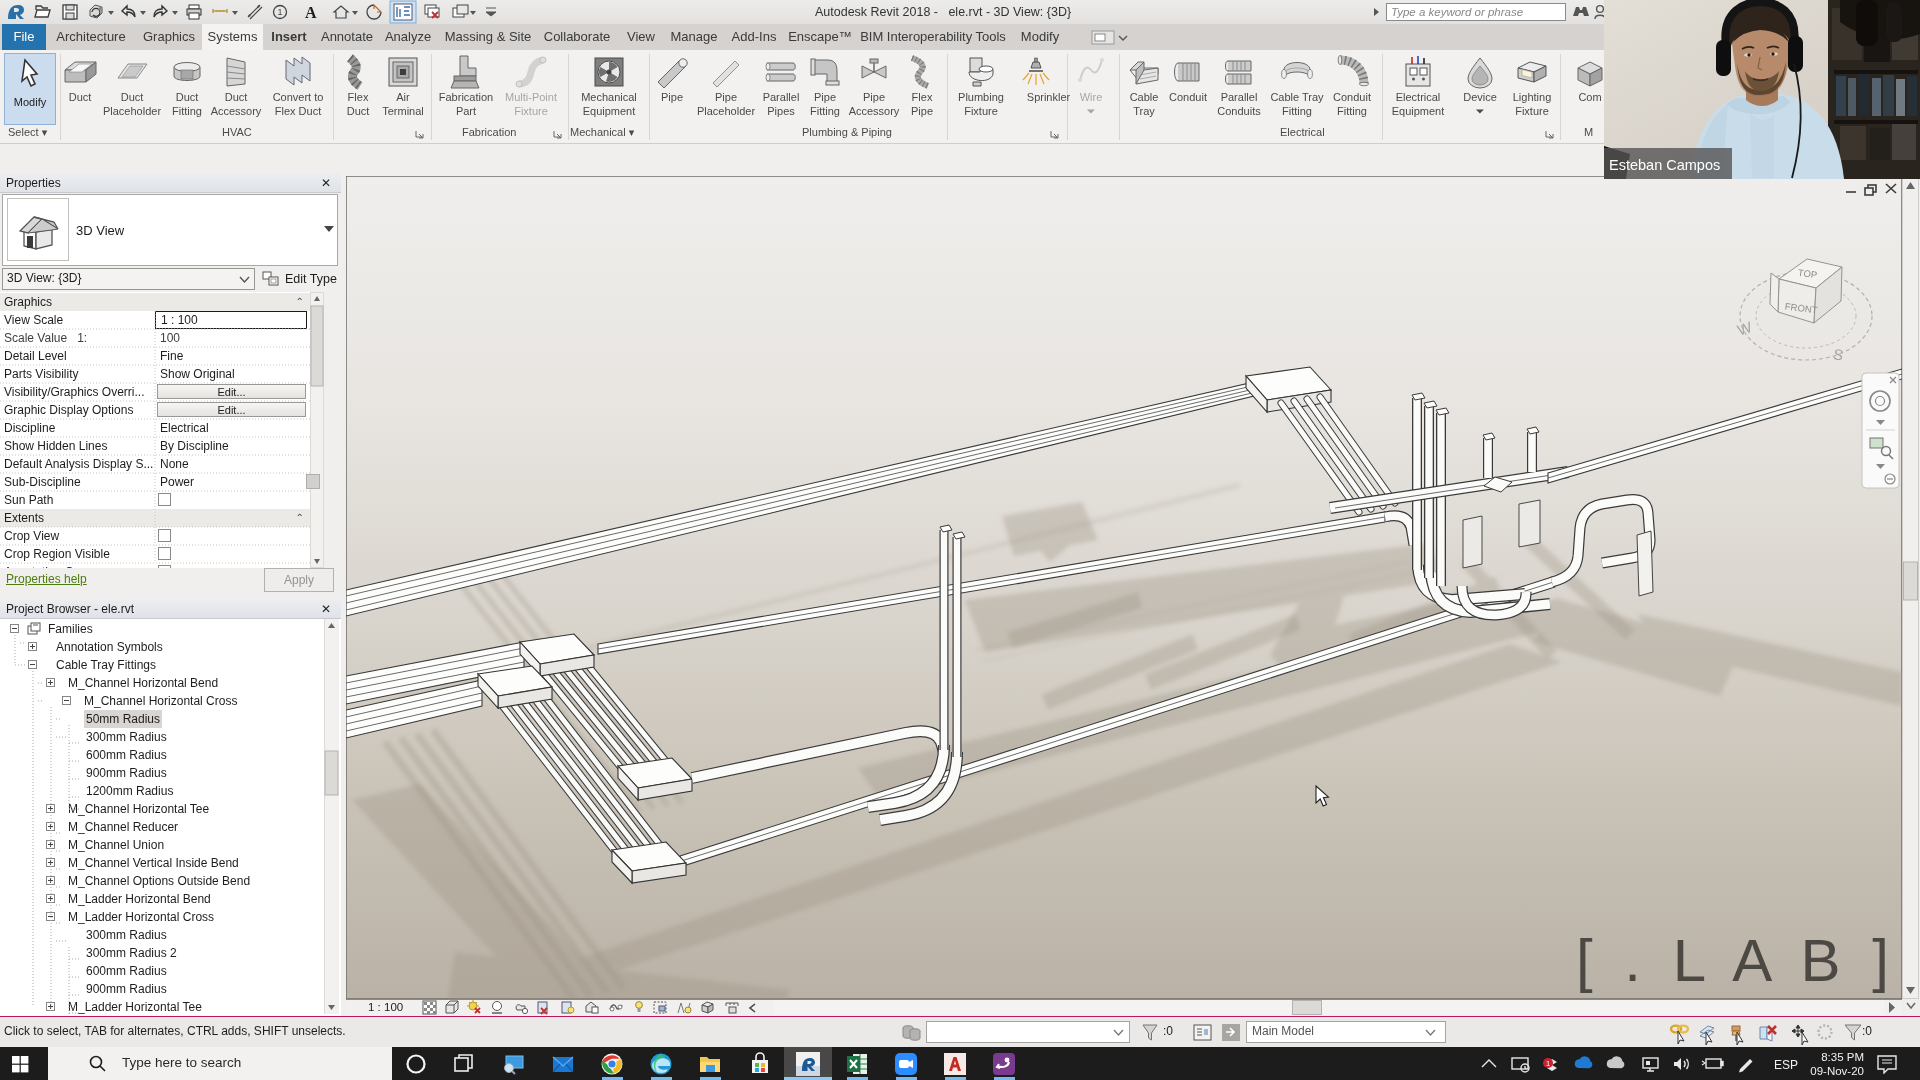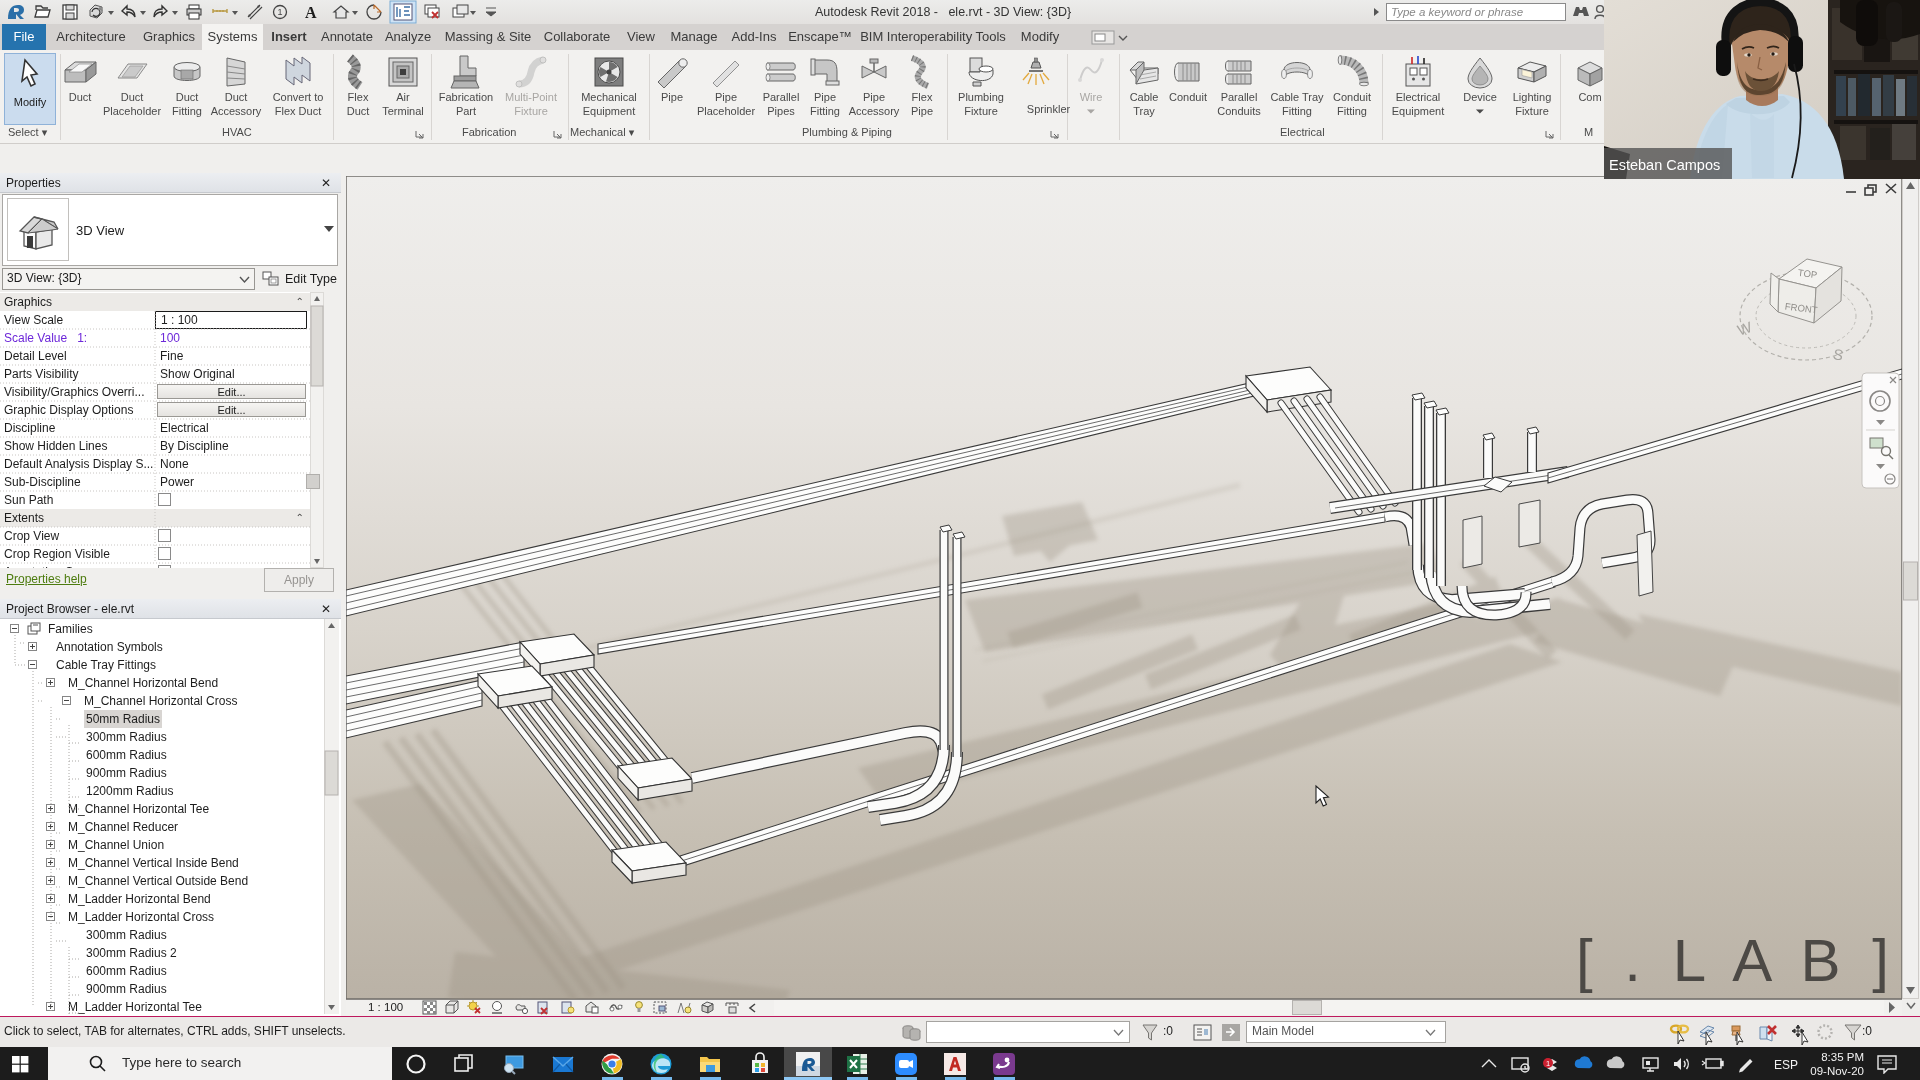--- a/index.html
+++ b/index.html
@@ -441,21 +441,21 @@
 <div class="blabel" style="left:741px;width:80px;top:91px;">Parallel
 Pipes</div>
 <div class="blabel" style="left:785px;width:80px;top:91px;">Pipe
 Fitting</div>
 <div class="blabel" style="left:834px;width:80px;top:91px;">Pipe
 Accessory</div>
 <div class="blabel" style="left:882px;width:80px;top:91px;">Flex
 Pipe</div>
 <div class="blabel" style="left:941px;width:80px;top:91px;">Plumbing
 Fixture</div>
-<div class="blabel" style="left:996px;width:80px;top:103px;padding-left:25px;">Sprinkler</div>
+<div class="blabel" style="left:996px;width:80px;top:91px;padding-left:25px;">Sprinkler</div>
 <div class="blabel gray" style="left:1051px;width:80px;top:91px;">Wire
 ⏷</div>
 <div class="blabel" style="left:1104px;width:80px;top:91px;">Cable
 Tray</div>
 <div class="blabel" style="left:1148px;width:80px;top:91px;">Conduit</div>
 <div class="blabel" style="left:1199px;width:80px;top:91px;">Parallel
 Conduits</div>
 <div class="blabel" style="left:1257px;width:80px;top:91px;">Cable Tray
 Fitting</div>
 <div class="blabel" style="left:1312px;width:80px;top:91px;">Conduit
@@ -521,21 +521,21 @@
   </svg>
   <div class="abs" style="left:285px;top:100px;font-size:12.5px;color:#1c1c1c;">Edit Type</div>
 
   <div class="abs" style="left:0;top:120px;width:310px;height:276px;background:#fff;"></div>
   <div class="sechead" style="top:121px;">Graphics<span style="position:absolute;right:6px;font-size:10px;color:#444;">⌃</span></div>
   <div class="prow" style="top:139px;">
       <span class="lab">View Scale</span>
     <div class="abs" style="left:155px;top:0px;width:152px;height:18px;border:1.5px solid #1a1a1a;background:#fff;"></div>
     <span class="val" style="left:161px;">1 : 100</span>
     </div>
-  <div class="prow" style="top:157px;color:#6d28d9;">
+  <div class="prow" style="top:157px;color:#404040;">
       <span class="lab">Scale Value&nbsp;&nbsp;&nbsp;1:</span>
       <span class="val">100</span>
     </div>
   <div class="prow" style="top:175px;">
       <span class="lab">Detail Level</span>
       <span class="val">Fine</span>
     </div>
   <div class="prow" style="top:193px;">
       <span class="lab">Parts Visibility</span>
       <span class="val">Show Original</span>
@@ -629,21 +629,21 @@
   <div class="treerow" style="top:94px;margin-left:16px;"><span class="exp" style="left:46px;"></span><span style="position:absolute;left:68px;">M_Channel Horizontal Cross</span></div>
   <div class="treerow" style="top:112px;"><span style="position:absolute;left:84px;background:#d8d5d2;padding:0 2px;">50mm Radius</span></div>
   <div class="treerow" style="top:130px;"><span style="position:absolute;left:86px;">300mm Radius</span></div>
   <div class="treerow" style="top:148px;"><span style="position:absolute;left:86px;">600mm Radius</span></div>
   <div class="treerow" style="top:166px;"><span style="position:absolute;left:86px;">900mm Radius</span></div>
   <div class="treerow" style="top:184px;"><span style="position:absolute;left:86px;">1200mm Radius</span></div>
   <div class="treerow" style="top:202px;"><span class="exp plus" style="left:46px;"></span><span style="position:absolute;left:68px;">M_Channel Horizontal Tee</span></div>
   <div class="treerow" style="top:220px;"><span class="exp plus" style="left:46px;"></span><span style="position:absolute;left:68px;">M_Channel Reducer</span></div>
   <div class="treerow" style="top:238px;"><span class="exp plus" style="left:46px;"></span><span style="position:absolute;left:68px;">M_Channel Union</span></div>
   <div class="treerow" style="top:256px;"><span class="exp plus" style="left:46px;"></span><span style="position:absolute;left:68px;">M_Channel Vertical Inside Bend</span></div>
-  <div class="treerow" style="top:274px;"><span class="exp plus" style="left:46px;"></span><span style="position:absolute;left:68px;">M_Channel Vertical Outside Bend</span></div>
+  <div class="treerow" style="top:274px;"><span class="exp plus" style="left:46px;"></span><span style="position:absolute;left:68px;">M_Channel Options Outside Bend</span></div>
   <div class="treerow" style="top:292px;"><span class="exp plus" style="left:46px;"></span><span style="position:absolute;left:68px;">M_Ladder Horizontal Bend</span></div>
   <div class="treerow" style="top:310px;"><span class="exp" style="left:46px;"></span><span style="position:absolute;left:68px;">M_Ladder Horizontal Cross</span></div>
   <div class="treerow" style="top:328px;"><span style="position:absolute;left:86px;">300mm Radius</span></div>
   <div class="treerow" style="top:346px;"><span style="position:absolute;left:86px;">300mm Radius 2</span></div>
   <div class="treerow" style="top:364px;"><span style="position:absolute;left:86px;">600mm Radius</span></div>
   <div class="treerow" style="top:382px;"><span style="position:absolute;left:86px;">900mm Radius</span></div>
   <div class="treerow" style="top:400px;"><span class="exp plus" style="left:46px;"></span><span style="position:absolute;left:68px;">M_Ladder Horizontal Tee</span></div>
 
   <svg class="abs" style="left:0;top:21px" width="120" height="397">
     <g stroke="#aaa8a5" stroke-width="1" stroke-dasharray="1,2">

